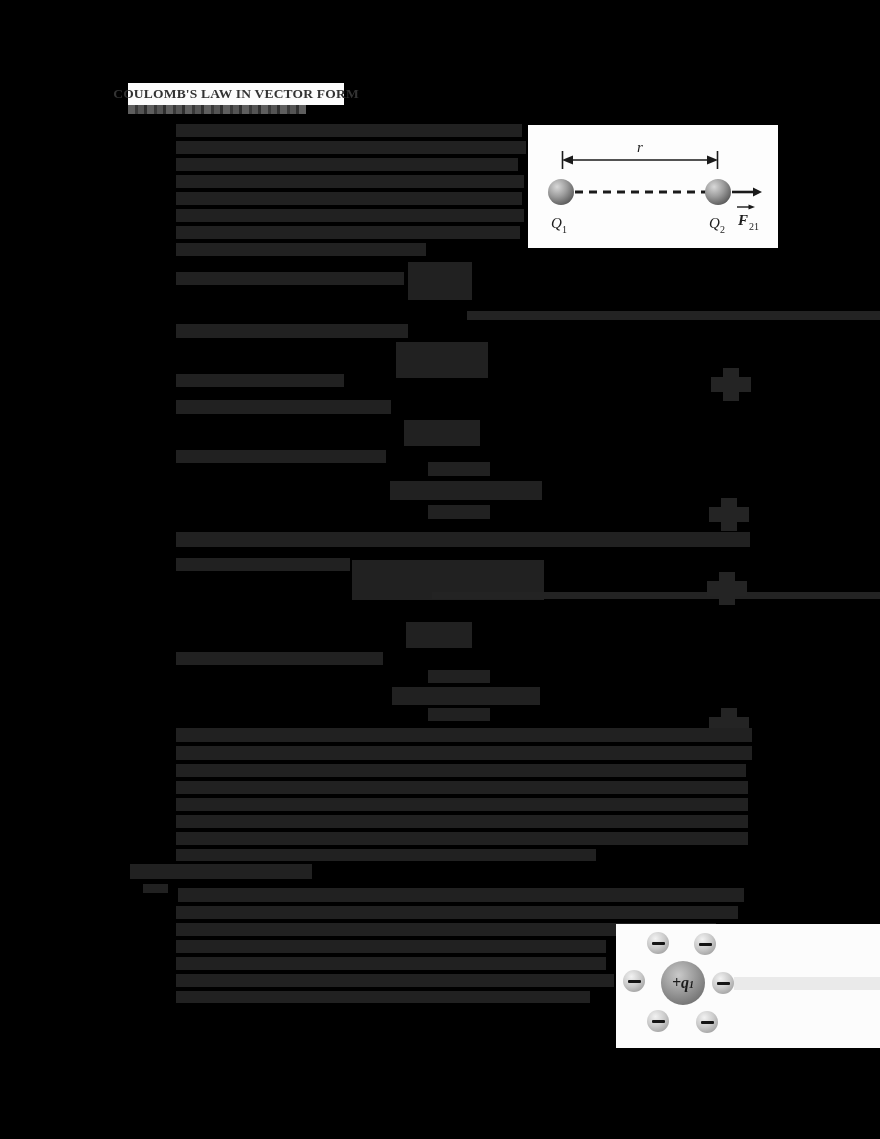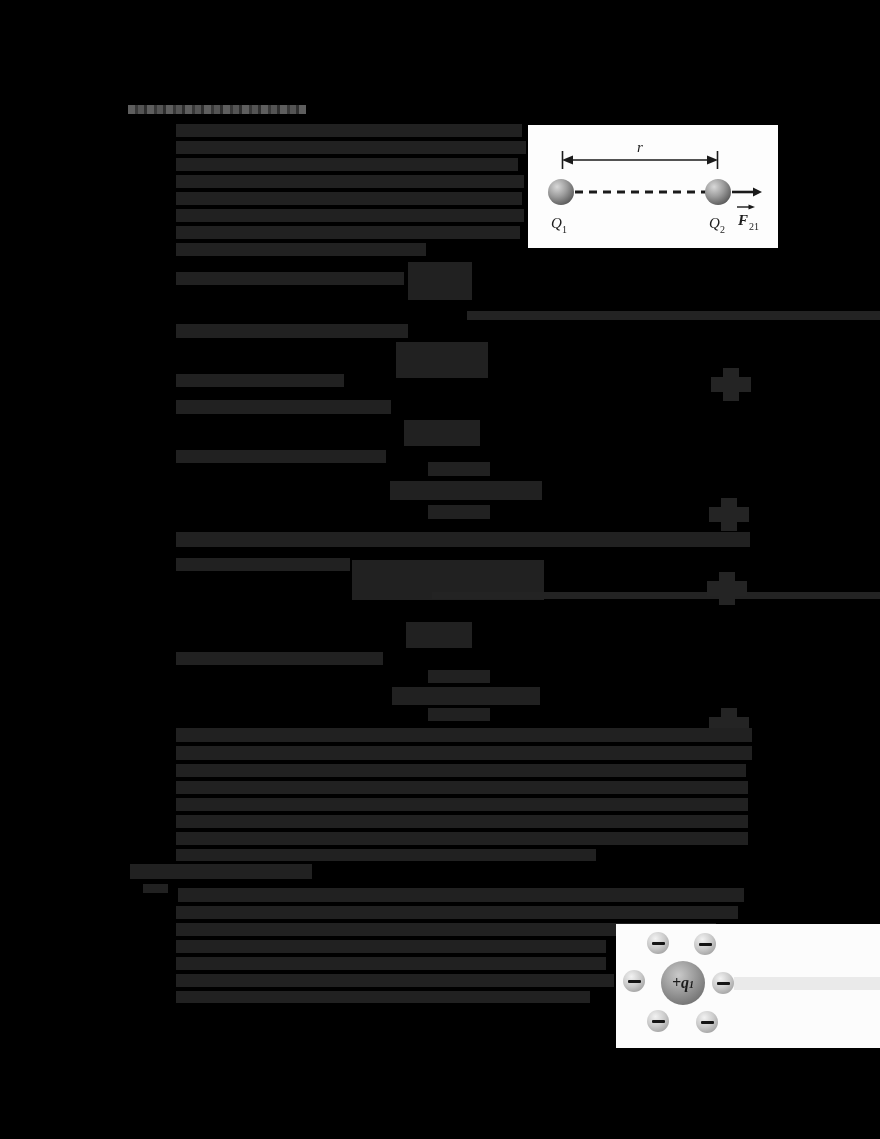--- a/index.html
+++ b/index.html
@@ -49,20 +49,23 @@
     color:#1c1c1c; font-family:"Liberation Serif", serif;
     font-style:italic; font-weight:700; font-size:16px;
   }
   .sphere-central sub { font-size:10px; line-height:1; transform:translateY(2px); }
 </style>
 </head>
 <body>
 
 <div class="page">
 
+  <div class="header-box">
+    <span>COULOMB'S LAW IN VECTOR FORM</span>
+  </div>
 
   <div id="redactions">
       <div class="red-light" style="left: 128px; top: 105px; width: 178px; height: 9px;"></div>
       <div class="red-bar" style="left: 176px; top: 124px; width: 346px; height: 13px;"></div>
       <div class="red-bar" style="left: 176px; top: 141px; width: 350px; height: 13px;"></div>
       <div class="red-bar" style="left: 176px; top: 158px; width: 342px; height: 13px;"></div>
       <div class="red-bar" style="left: 176px; top: 175px; width: 348px; height: 13px;"></div>
       <div class="red-bar" style="left: 176px; top: 192px; width: 346px; height: 13px;"></div>
       <div class="red-bar" style="left: 176px; top: 209px; width: 348px; height: 13px;"></div>
       <div class="red-bar" style="left: 176px; top: 226px; width: 344px; height: 13px;"></div>

